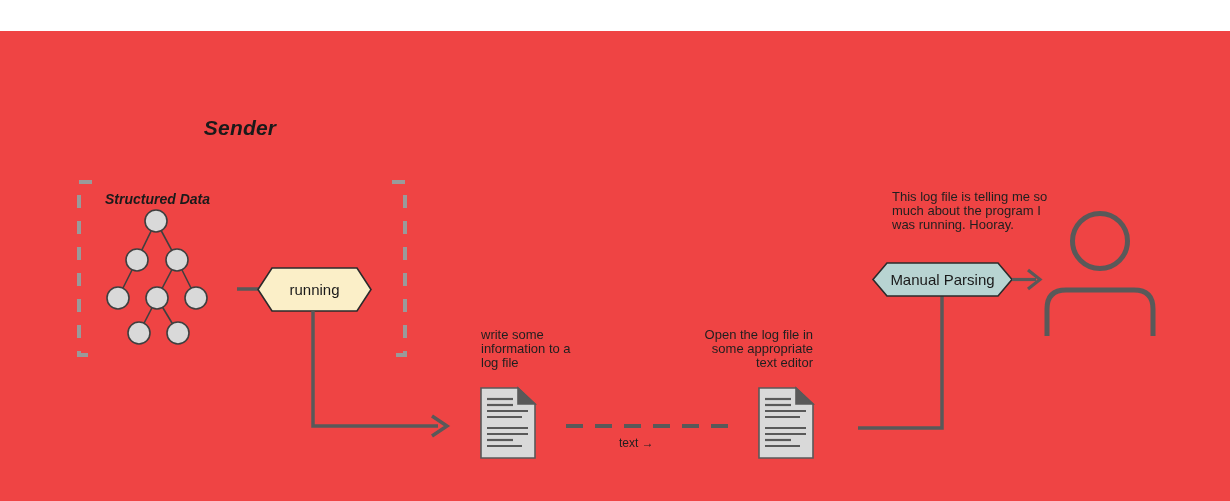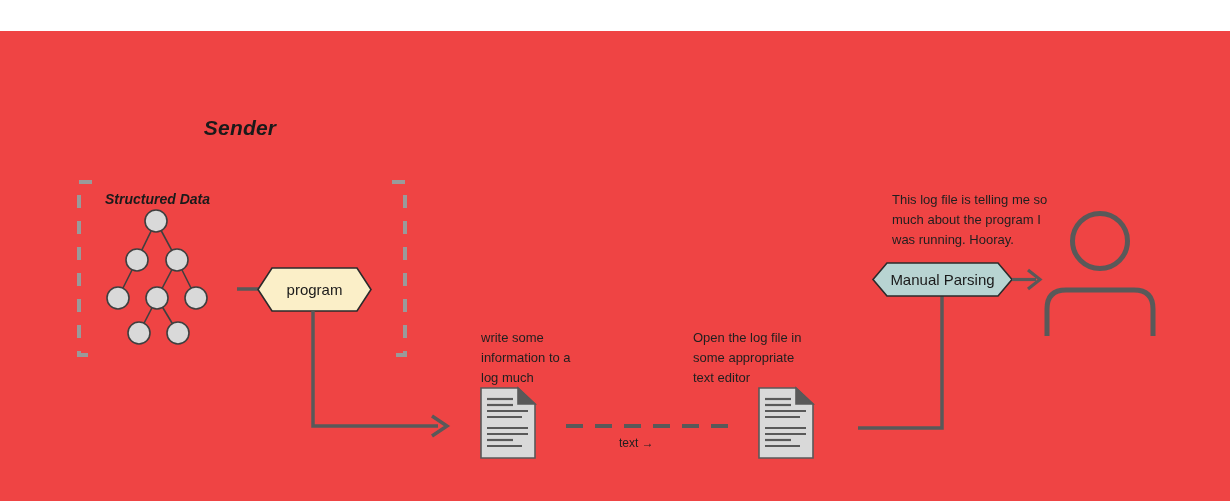--- a/index.html
+++ b/index.html
@@ -36,24 +36,25 @@
     letter-spacing: 0.2px;
     text-align: center;
   }
   .struct-label {
     font-size: 14px;
     font-weight: bold;
     font-style: italic;
   }
   .note {
     font-size: 13px;
-    line-height: 20px;
+    line-height: 14px;
     color: #1f1f1f;
   }
   .note-right {
+    text-align: right;
   }
   .hex-label {
     position: absolute;
     font-size: 15px;
     color: #1a1a1a;
     text-align: center;
     white-space: nowrap;
   }
   .time-label {
     font-size: 12px;
@@ -150,25 +151,25 @@
       <circle cx="1100" cy="210" r="27.5" fill="none" stroke="#595959" stroke-width="5"></circle>
       <path d="M 1047 305 L 1047 278 Q 1047 259 1066 259 L 1134 259 Q 1153 259 1153 278 L 1153 305" fill="none" stroke="#595959" stroke-width="5" stroke-linecap="butt"></path>
     </g>
 
   </svg>
 
   <div class="txt section-title" style="left:160px; top:85px; width:160px;">Sender</div>
 
   <div class="txt struct-label" style="left:105px; top:160px;">Structured Data</div>
 
-  <div class="hex-label" style="left:258px; top:250px; width:113px;">program</div>
+  <div class="hex-label" style="left:258px; top:250px; width:113px;">running</div>
 
   <div class="txt note" style="left:481px; top:297px; width:110px;">write some
 information to a
-log much</div>
+log file</div>
 
   <div class="txt note note-right" style="left:693px; top:297px; width:120px;">Open the log file in
 some appropriate
 text editor</div>
 
   <div class="txt time-label" style="left:619px; top:405px;">text →</div>
 
 
   <div class="txt note" style="left:892px; top:159px; width:180px;">This log file is telling me so
 much about the program I

